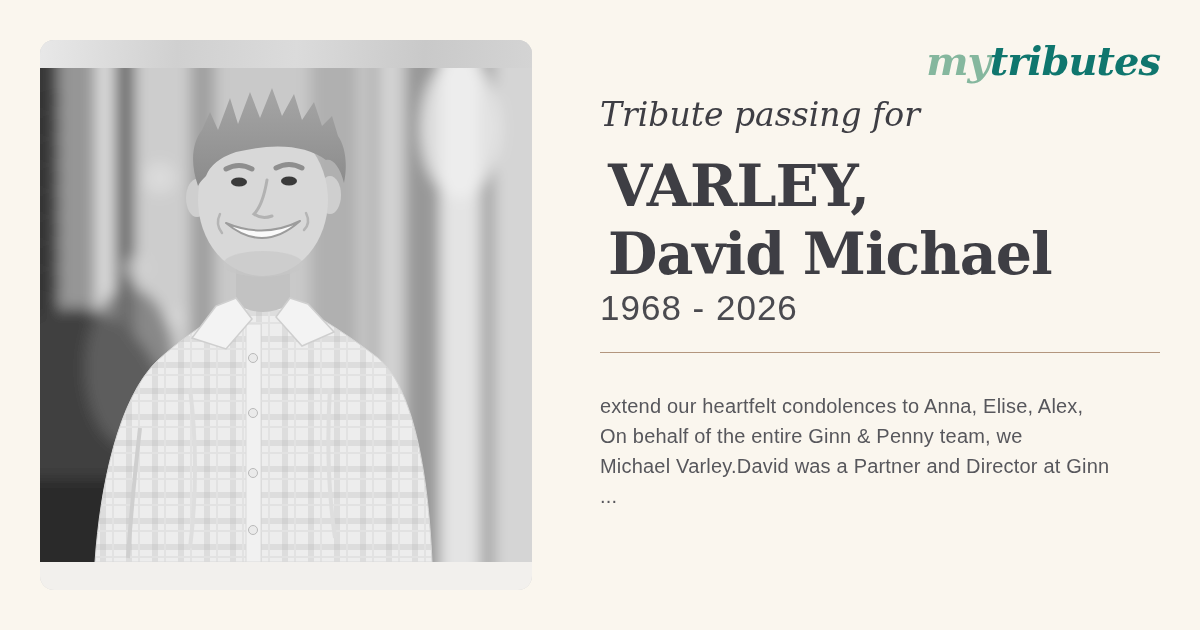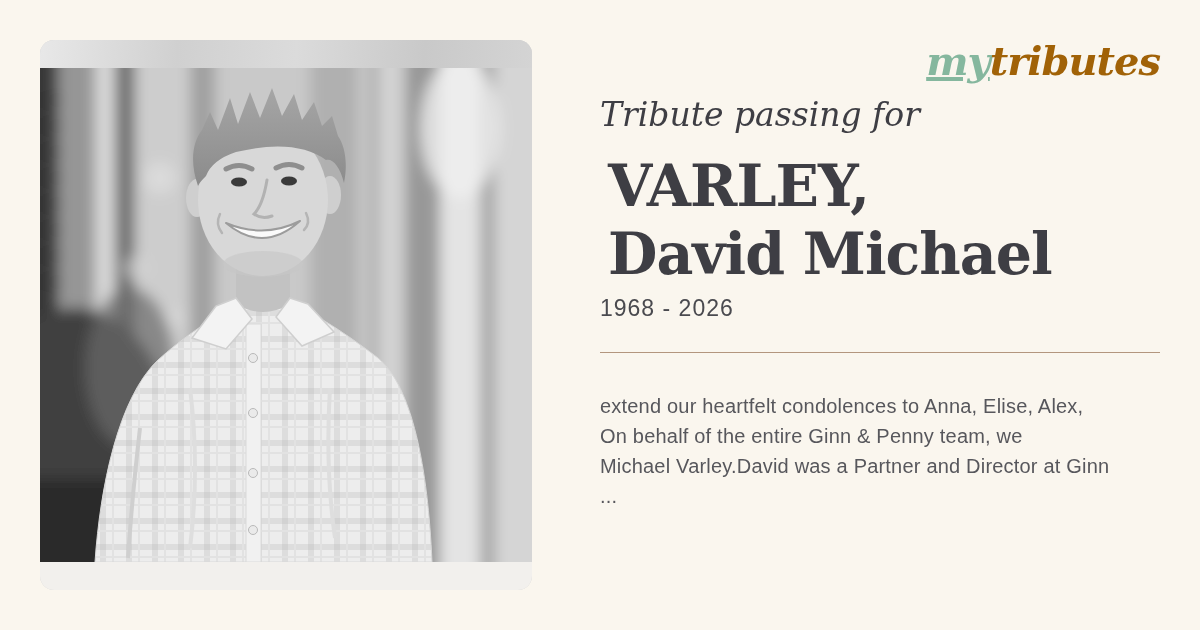--- a/index.html
+++ b/index.html
@@ -46,22 +46,22 @@
     width: 560px;
     text-align: right;
     font-family: "DejaVu Serif", serif;
     font-style: italic;
     font-weight: bold;
     font-size: 40px;
     letter-spacing: -1px;
     line-height: 46px;
     white-space: nowrap;
   }
-  .logo .logo-my { color: #85b79e; text-decoration: underline; }
-  .logo .logo-tributes { color: #a16207; margin-top: 44px; }
+  .logo .logo-my { color: #85b79e; }
+  .logo .logo-tributes { color: #0f766e; margin-top: 44px; }
 
   .kicker {
     position: absolute;
     left: 600px;
     top: 95px;
     font-family: "DejaVu Serif", serif;
     font-style: italic;
     font-size: 33px;
     line-height: 40px;
     color: #3e3e44;
@@ -78,21 +78,21 @@
     color: #3e3e44;
     white-space: nowrap;
   }
   .surname { top: 147px; }
   .given   { top: 215px; }
 
   .years {
     position: absolute;
     left: 600px;
     top: 292px;
-    font-size: 23px;
+    font-size: 35px;
     line-height: 32px;
     letter-spacing: 1px;
     color: #4a4a4f;
   }
 
   .divider {
     position: absolute;
     left: 600px;
     top: 352px;
     width: 560px;

